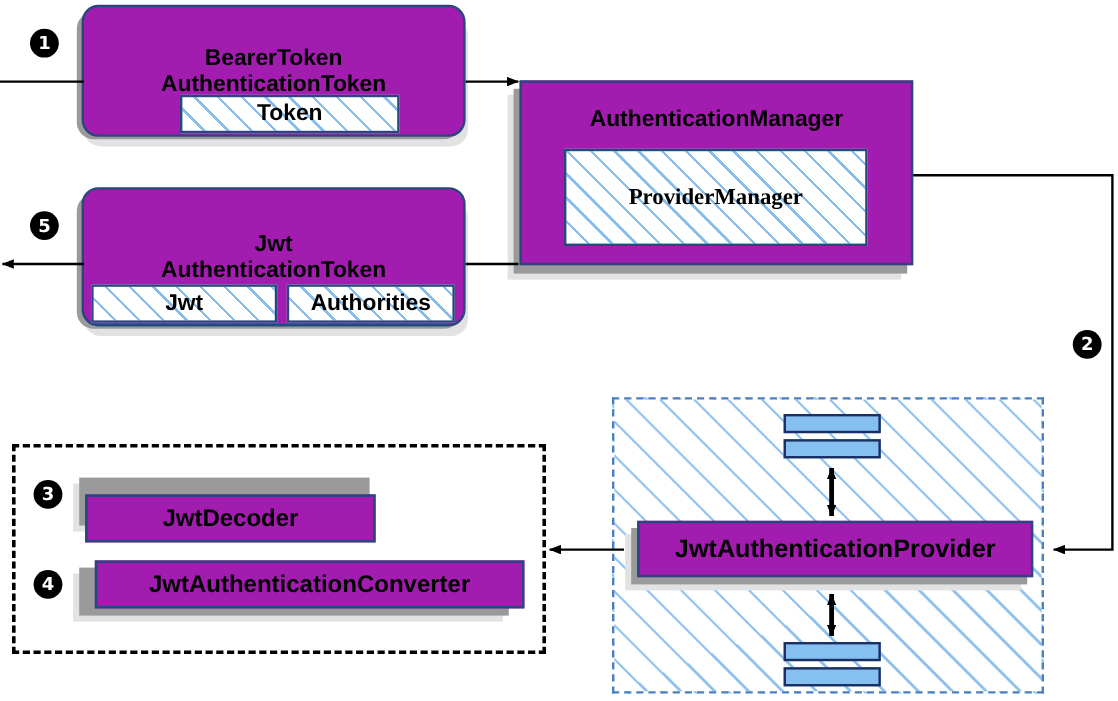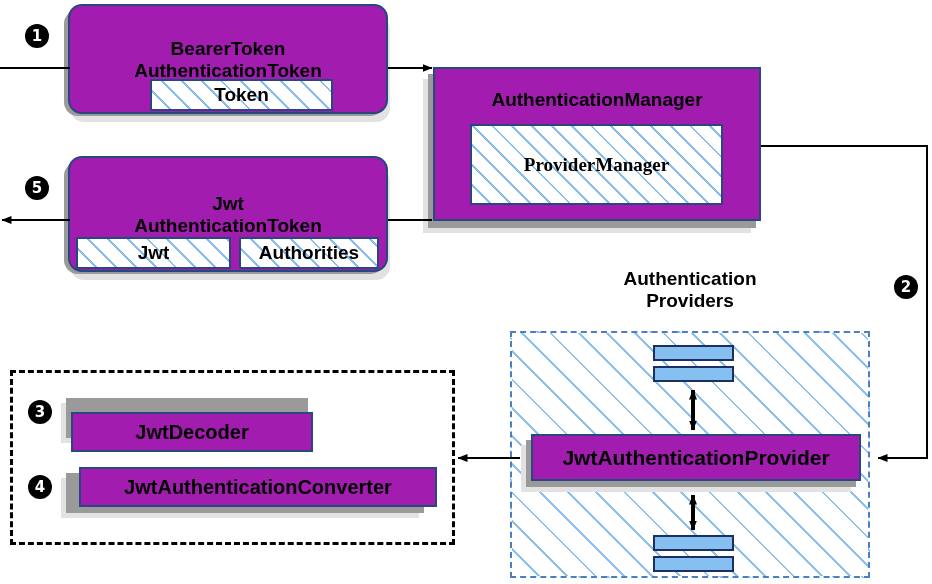--- a/index.html
+++ b/index.html
@@ -145,24 +145,20 @@
   <div class="hatch" style="left:76px;top:237px;width:155px;height:32px;font-size:19px;">Jwt</div>
   <div class="hatch" style="left:239px;top:237px;width:140px;height:32px;font-size:19px;">Authorities</div>
 
   <div class="shadow-light" style="left:423px;top:79px;width:328px;height:154px;"></div>
   <div class="shadow-dark" style="left:428px;top:74px;width:328px;height:154px;"></div>
   <div class="node" style="left:433px;top:67px;width:328px;height:154px;justify-content:flex-start;font-size:19px;padding-top:20px;">
     <span class="nodetext">AuthenticationManager</span>
   </div>
   <div class="hatch" style="left:470px;top:124px;width:253px;height:81px;font-size:19px;font-family:Liberation Serif, serif;">ProviderManager</div>
 
-  <div class="label" style="left:560px;top:268px;width:260px;font-size:19px;">
-    <span>Authentication</span><br>
-    <span>Providers</span>
-  </div>
 
   <div class="bar" style="left:653px;top:345px;width:81px;height:16px;"></div>
   <div class="bar" style="left:653px;top:366px;width:81px;height:16px;"></div>
 
   <div class="shadow-light" style="left:521px;top:445px;width:330px;height:47px;"></div>
   <div class="shadow-dark" style="left:526px;top:440px;width:330px;height:47px;"></div>
   <div class="node" style="left:531px;top:434px;width:330px;height:47px;font-size:21px;">
     <span class="nodetext">JwtAuthenticationProvider</span>
   </div>
 

